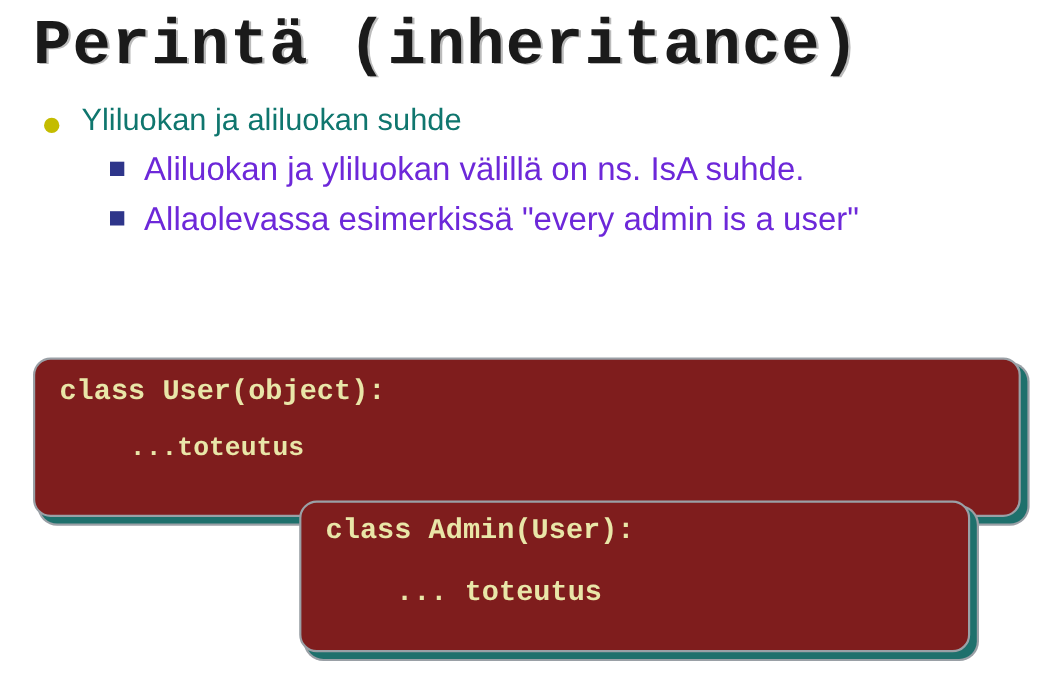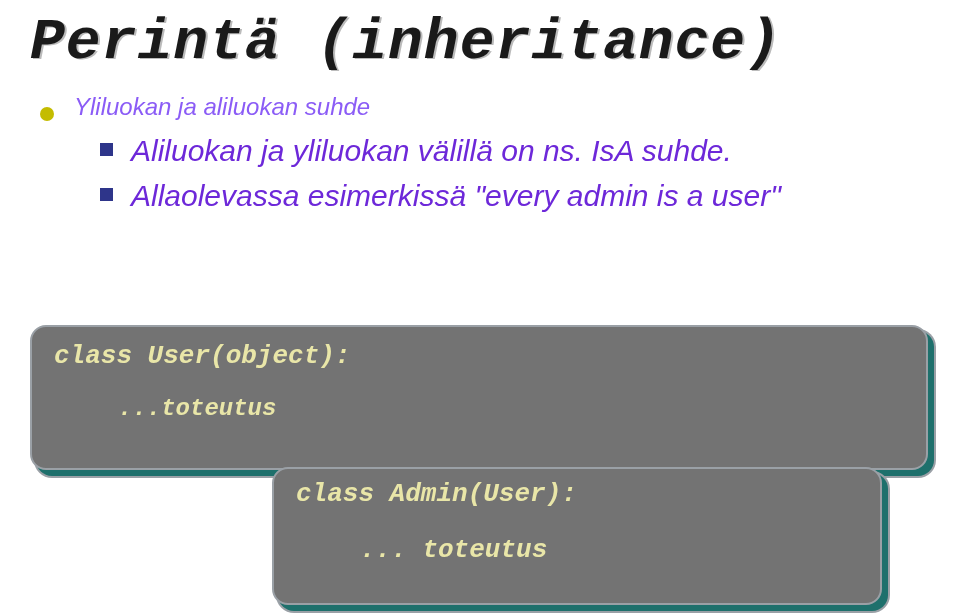--- a/index.html
+++ b/index.html
@@ -10,21 +10,20 @@
     background: #ffffff;
     font-family: Verdana, Arial, sans-serif;
     overflow: hidden;
   }
   .slide {
     position: relative;
     width: 960px;
     height: 615px;
     box-sizing: border-box;
     padding: 10px 30px 20px 30px;
-    font-style: italic;
   }
   .title {
     font-family: "Courier New", monospace;
     font-weight: bold;
     font-size: 58px;
     color: #1a1a1a;
     text-shadow: 2px 1px 0 #bbbbbb;
     margin: 0 0 18px 0;
     letter-spacing: 1px;
   }
@@ -39,22 +38,22 @@
   .dot-l1 {
     flex: 0 0 auto;
     width: 14px;
     height: 14px;
     border-radius: 50%;
     background: #c4bc00;
     margin-top: 14px;
     margin-right: 20px;
   }
   .text-l1 {
-    font-size: 24px;
-    color: #8b5cf6;
+    font-size: 28px;
+    color: #0f766e;
   }
   .bullet-l2 {
     display: flex;
     align-items: flex-start;
     margin: 6px 0 6px 60px;
   }
   .sq-l2 {
     flex: 0 0 auto;
     width: 13px;
     height: 13px;
@@ -69,21 +68,21 @@
   }
 
   .code-area {
     position: absolute;
     left: 30px;
     right: 30px;
     top: 325px;
   }
 
   .code-box {
-    background: #737373;
+    background: #7f1d1d;
     border: 2px solid #9aa0a6;
     border-radius: 16px;
     box-shadow: 6px 6px 0 0 #1e706c, 6px 6px 0 2px #9aa0a6;
     font-family: "Courier New", monospace;
     font-weight: bold;
     color: #e9e6a8;
     box-sizing: border-box;
   }
 
   .outer-box {
@@ -91,21 +90,21 @@
     padding: 14px 22px 36px 22px;
     position: relative;
   }
   .outer-line1 { font-size: 26px; margin: 0 0 24px 0; }
   .outer-line2 { font-size: 26px; margin: 0 0 6px 64px; }
   .outer-line3 { font-size: 24px; margin: 0 0 10px 64px; }
 
   .inner-box {
     position: absolute;
     left: 240px;
-    top: 140px;
+    top: 128px;
     width: 610px;
     padding: 10px 20px 34px 20px;
   }
   .inner-line1 { font-size: 26px; margin: 0 0 26px 2px; }
   .inner-line2 { font-size: 26px; margin: 17px 0 4px 66px; }
 </style>
 </head>
 <body>
 
 <div class="slide">

